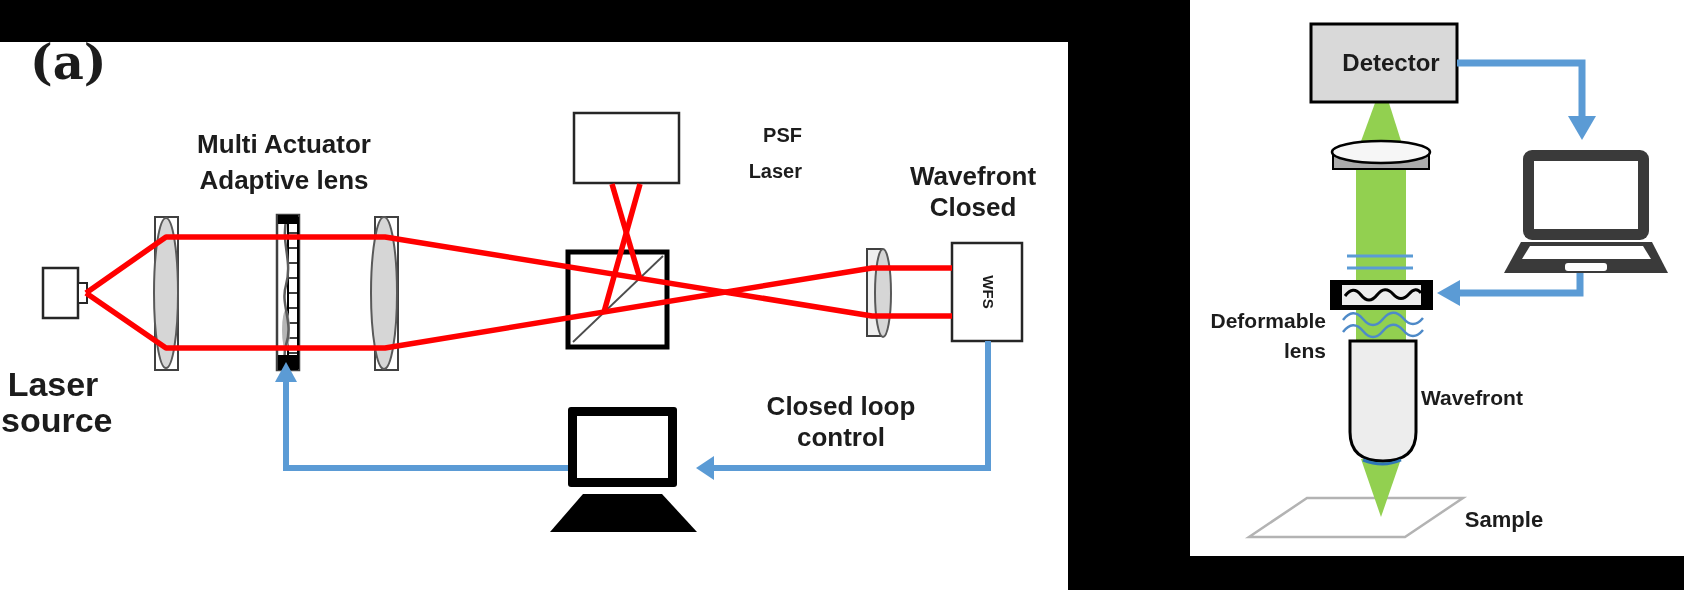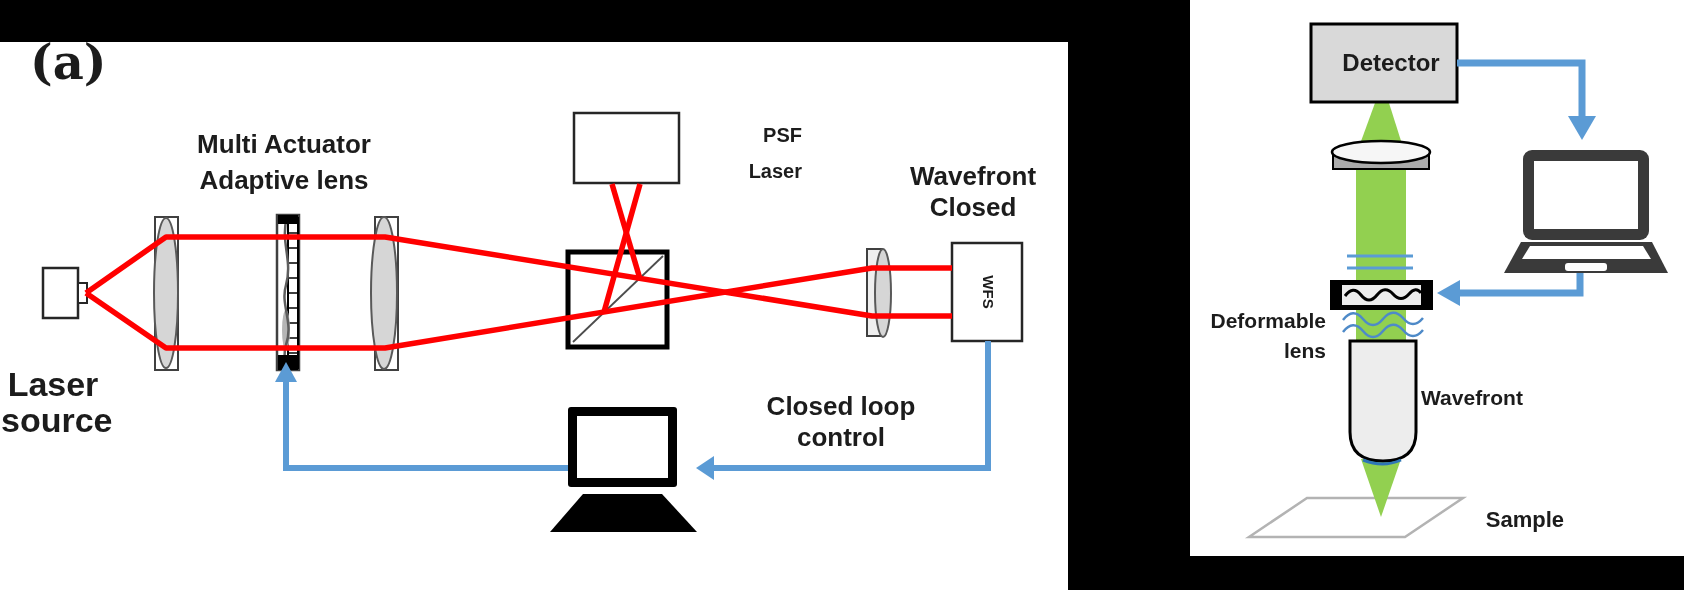--- a/index.html
+++ b/index.html
@@ -10,21 +10,21 @@
   #lbl-tag{left:30px;top:34px;font-size:48px;line-height:56px;font-family:"DejaVu Serif",serif;text-align:left;}
   #lbl-mal{left:154px;top:126px;width:260px;font-size:26px;line-height:36px;}
   #lbl-psf{left:642px;top:117px;width:160px;font-size:20px;line-height:36px;text-align:right;}
   #lbl-ws{left:893px;top:161px;width:160px;font-size:26px;line-height:31px;}
   #lbl-laser{left:1px;top:338px;width:104px;font-size:34px;line-height:36px;margin-top:28px;}
   #lbl-cl{left:759px;top:391px;width:164px;font-size:26px;line-height:31px;}
   #lbl-wfs{left:958px;top:278px;width:60px;height:28px;font-size:15px;line-height:28px;transform:rotate(90deg);}
   #lbl-det{left:1311px;top:50px;width:146px;font-size:24px;line-height:26px;padding-left:7px;}
   #lbl-defl{left:1186px;top:306px;width:140px;font-size:21px;line-height:30px;text-align:right;}
   #lbl-obj{left:1412px;top:386px;width:120px;font-size:21px;}
-  #lbl-sam{left:1444px;top:507px;width:120px;font-size:22px;text-align:right;}
+  #lbl-sam{left:1444px;top:507px;width:120px;font-size:22px;}
 </style>
 </head>
 <body>
 
 <div class="stage">
 
   <svg width="1684" height="590" viewBox="0 0 1684 590">
 
     <rect x="0" y="42" width="1068" height="548" fill="#ffffff"></rect>
 

